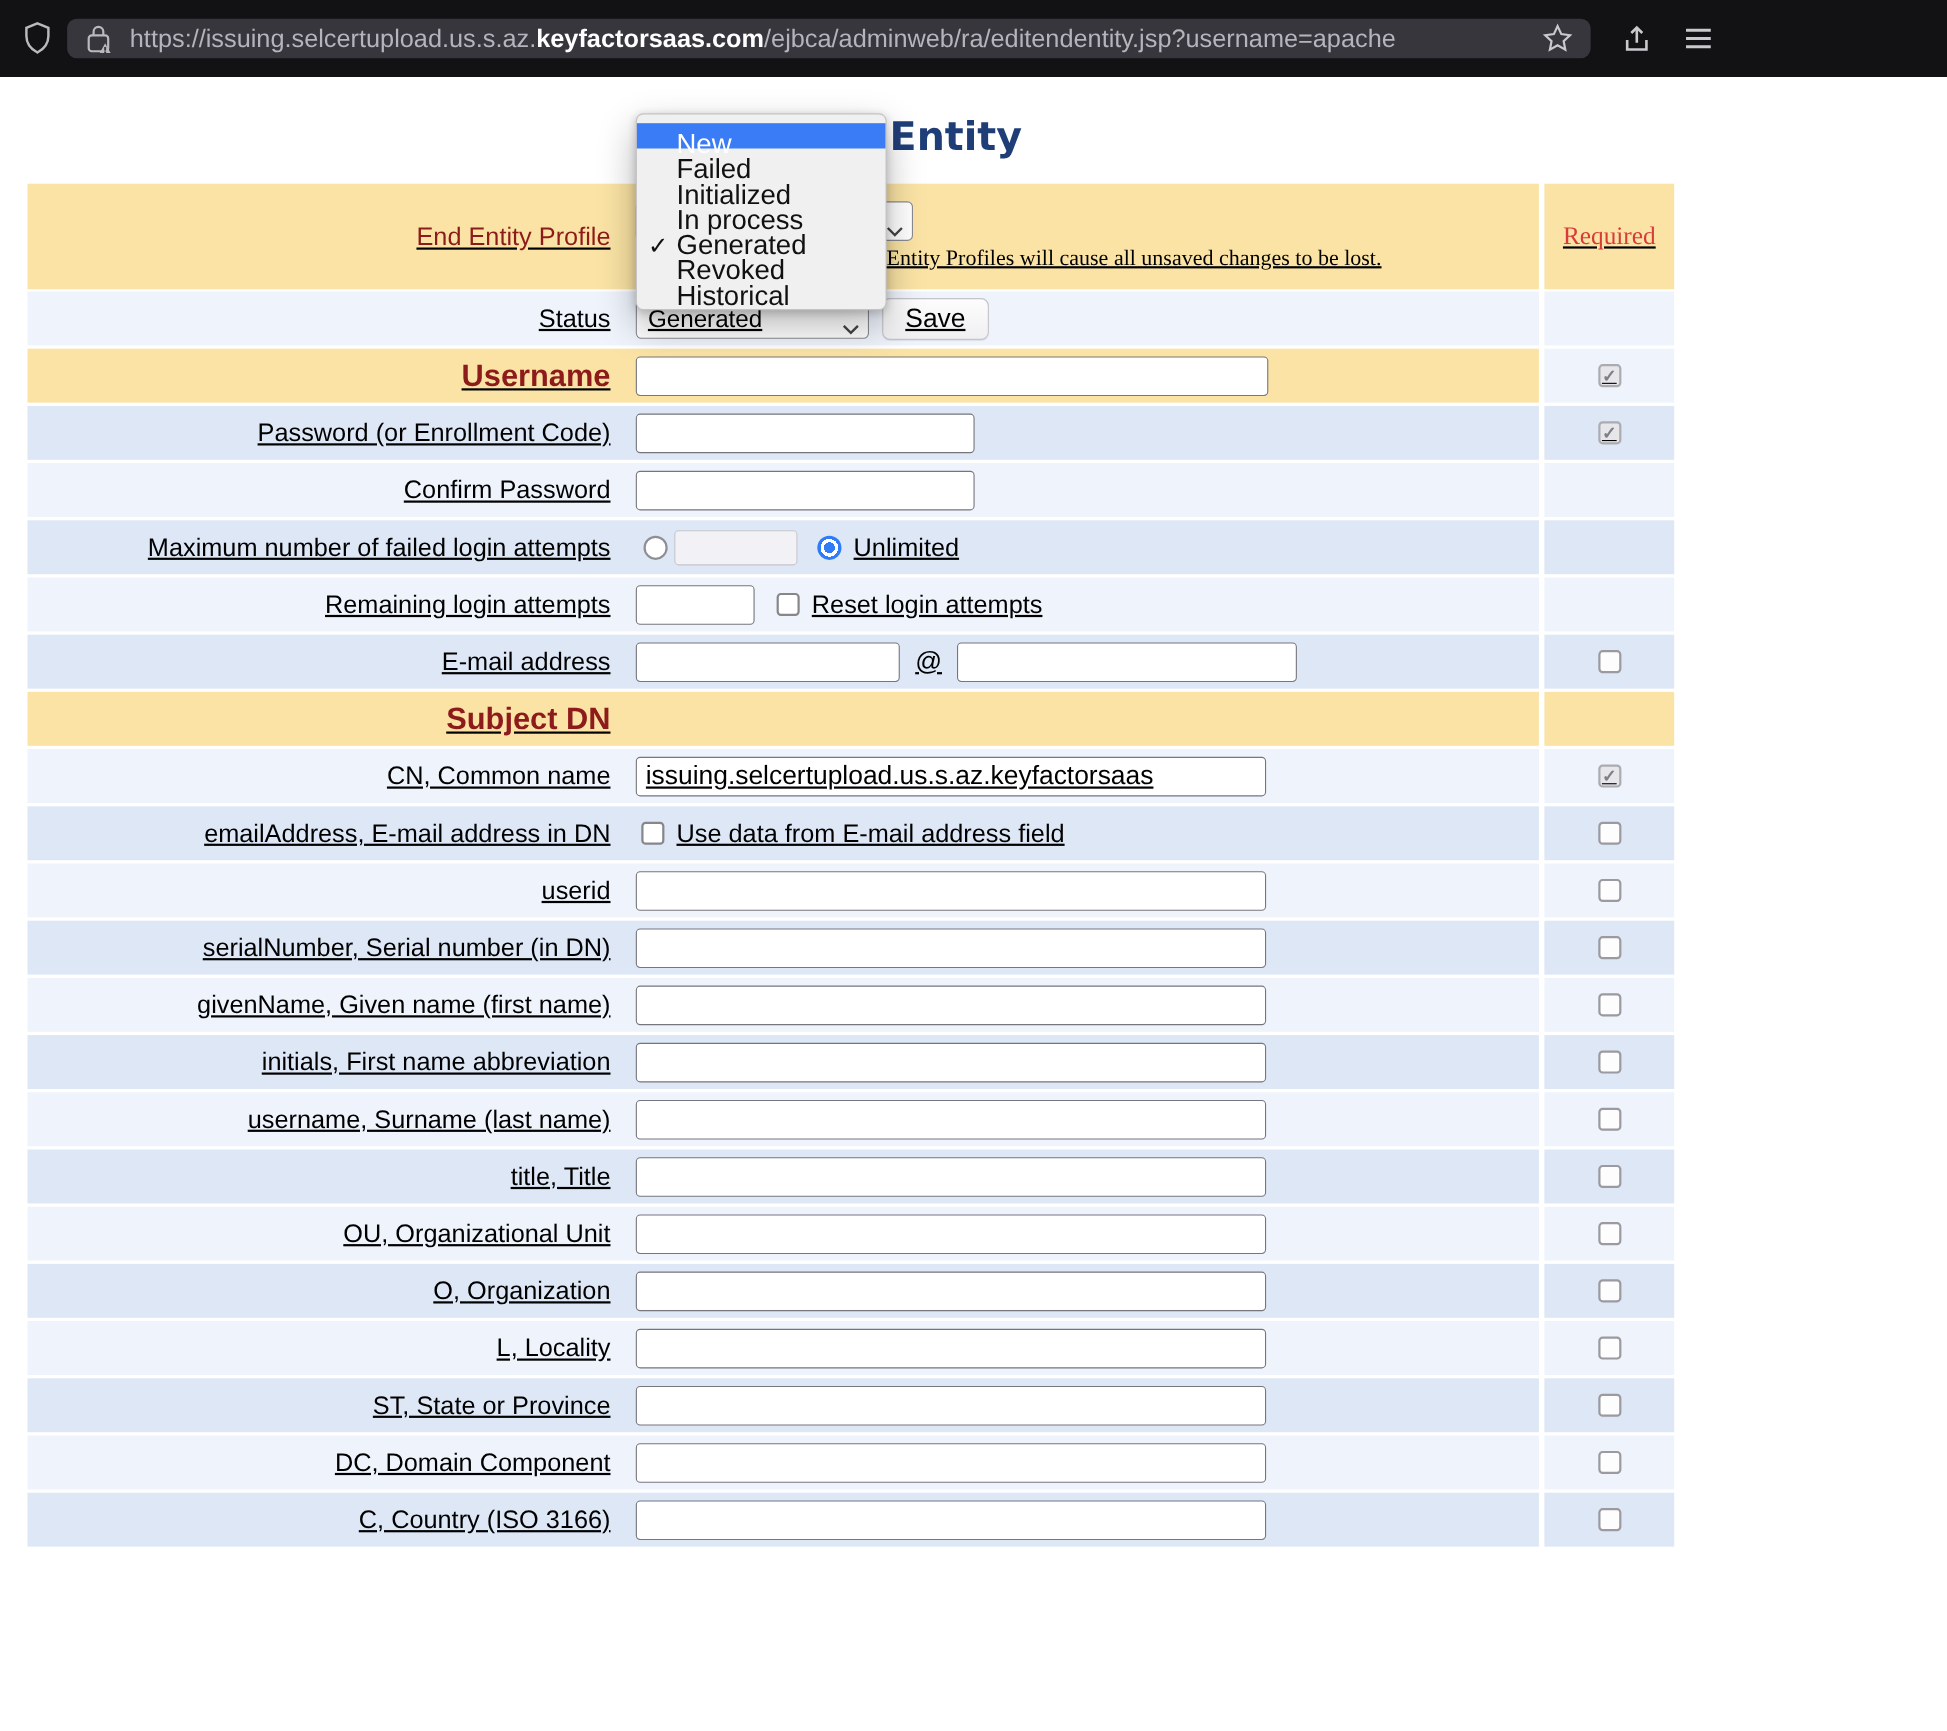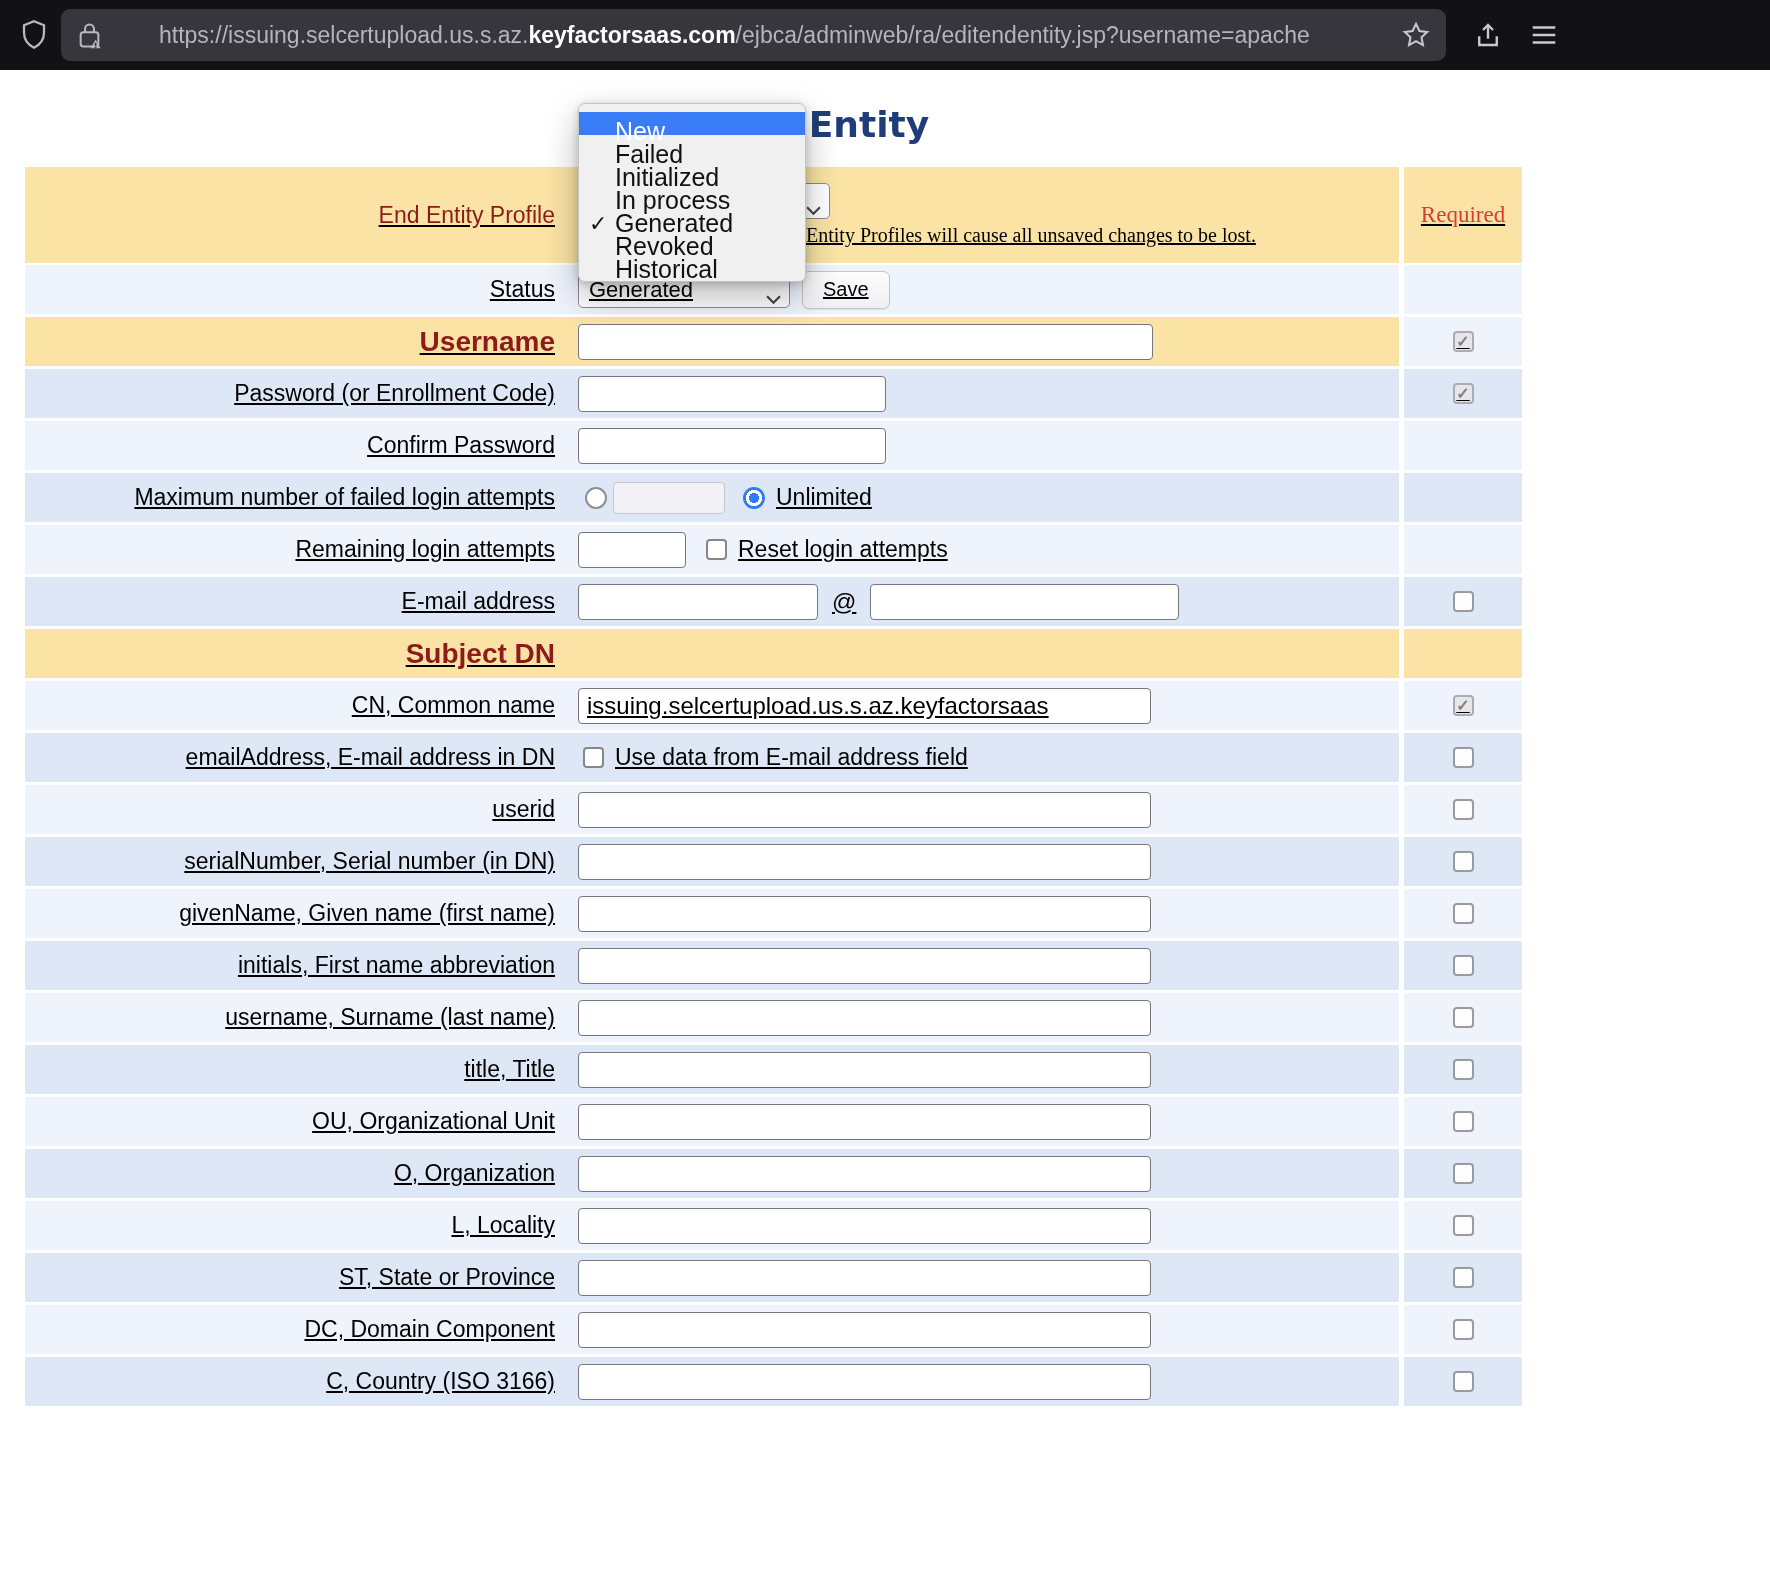--- a/index.html
+++ b/index.html
@@ -3,21 +3,21 @@
 <meta charset="utf-8">
 <style>
   * { box-sizing: border-box; margin: 0; padding: 0; }
   html, body { width: 1770px; height: 1574px; }
   body { font-family: "Liberation Sans", sans-serif; background: #ffffff; position: relative; overflow: hidden; }
 
   
   .chrome { position: absolute; top: 0; left: 0; width: 1770px; height: 70px; background: #121214; display: flex; align-items: center; }
   .chrome .icon-btn { display: flex; align-items: center; justify-content: center; }
   .shield-wrap { margin-left: 19px; }
-  .urlbar { margin-left: 12px; width: 1385px; height: 52px; background: #37363d; border-radius: 9px; display: flex; align-items: center; gap: 41px; }
+  .urlbar { margin-left: 12px; width: 1385px; height: 36px; background: #37363d; border-radius: 9px; display: flex; align-items: center; }
   .lock-wrap { margin-left: 15px; }
   .url-text { margin-left: 15px; font-size: 23px; color: #b4b4bc; white-space: nowrap; overflow: hidden; flex: 1; }
   .url-text .domain { color: #ffffff; font-weight: 700; }
   .star-wrap { margin-right: 15px; }
   .share-wrap { margin-left: 27px; }
   .menu-wrap { margin-left: 26px; }
 
   
   .page { position: absolute; top: 70px; left: 0; width: 1770px; height: 1504px; background: #fff; }
   .page-title { margin: 33px 0 0 25px; width: 1507px; height: 44px; line-height: 44px; text-align: center;
@@ -48,21 +48,21 @@
   .w575 { width: 575px; } .w308 { width: 308px; } .w108 { width: 108px; }
   .w240 { width: 240px; } .w309 { width: 309px; } .w573 { width: 573px; }
   .cn-ti { font-size: 24px; }
   .ti-disabled { width: 112px; height: 32px; background: #f2f2f6; border: 1.5px solid #c6c6cc; border-radius: 4px; }
 
   .select { height: 36px; background: #fff; border: 1.5px solid #8a8a92; border-radius: 5px; display: flex;
     align-items: center; padding: 0 32px 0 10px; position: relative; font-size: 22px; }
   .select .chev { position: absolute; right: 8px; top: 12px; }
   .w252 { width: 252px; } .w212 { width: 212px; }
 
-  .save-btn { height: 38px; padding: 0 20px; font-size: 20px; font-family: inherit; color: #000;
+  .save-btn { height: 38px; padding: 0 20px; font-size: 24px; font-family: inherit; color: #000;
     background: linear-gradient(#fdfdfd, #f0f0f3); border: 1px solid #c4c4c9; border-radius: 7px;
     box-shadow: 0 1px 1px rgba(0,0,0,.08); margin-left: 12px; }
 
   .radio { width: 22px; height: 22px; border-radius: 50%; border: 2px solid #8e8e93; background: #fff; flex: none; }
   .radio.checked { border: none;
     background: radial-gradient(circle at center, #2f7cf6 0 5px, #ffffff 5px 8px, #2f7cf6 8px 11px); }
   .checkbox { width: 21px; height: 21px; border: 2px solid #86868b; border-radius: 4px; background: #fff; flex: none; }
   .ctl-label { font-size: 23px; margin-left: 11px; color: #000; }
 
   .reqbox { width: 21px; height: 21px; border: 2px solid #9a9aa0; border-radius: 4px; background: #fdfdfd;

